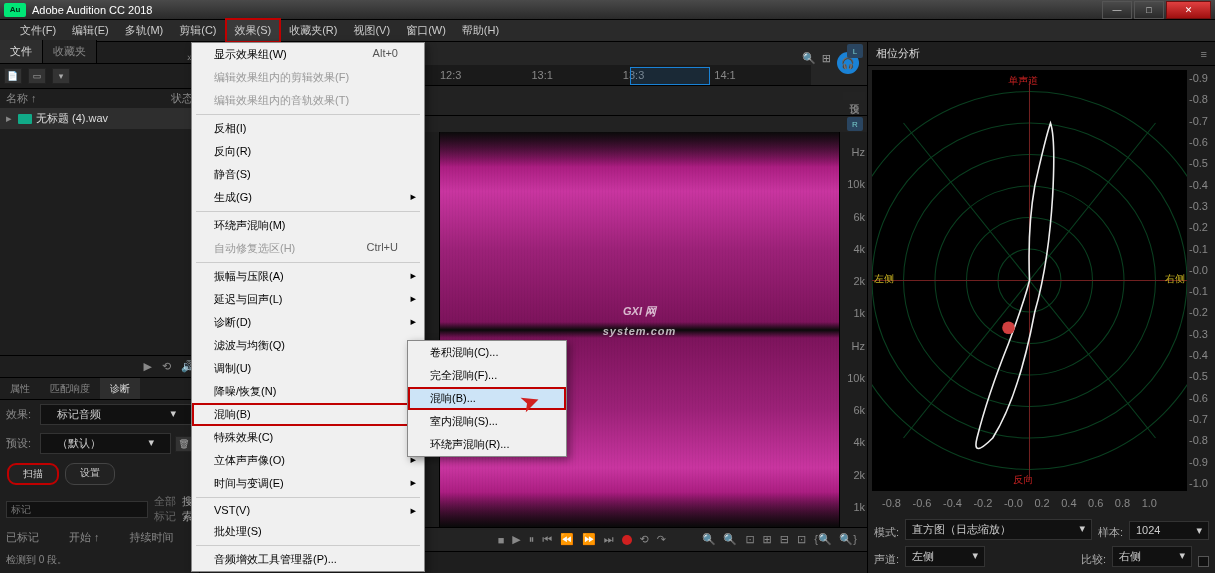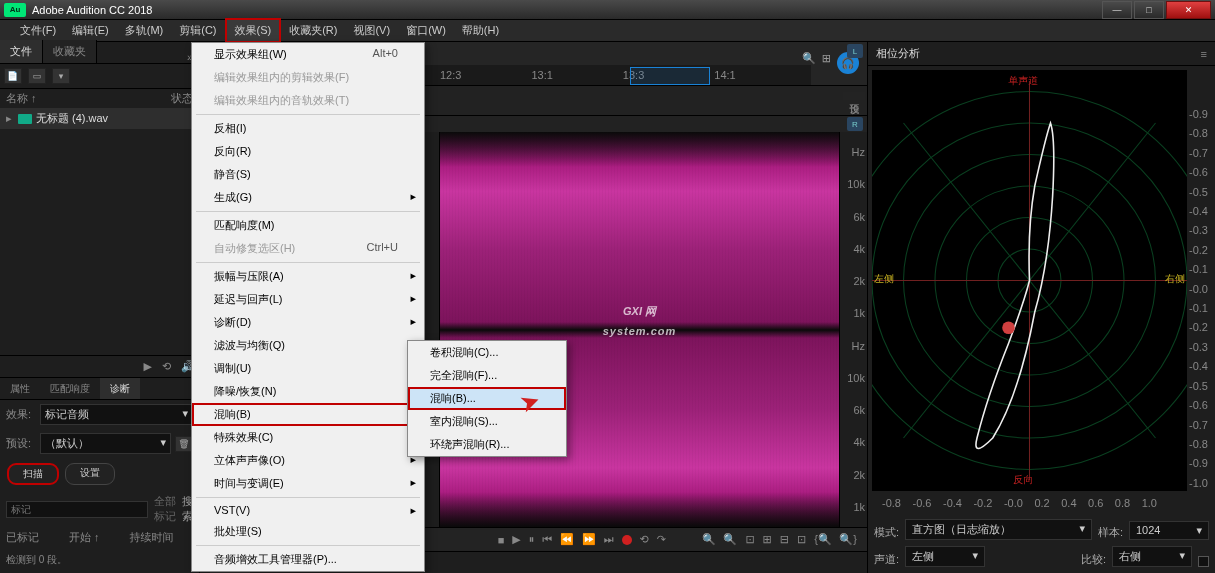--- a/index.html
+++ b/index.html
@@ -32,21 +32,21 @@
 .file-row { display: flex; align-items: center; padding: 3px 6px; background: #2e2e2e; color: #ddd; font-size: 10px; gap: 4px; }
 .file-row .caret { width: 8px; color: #888; }
 .file-row .wave-ico { width: 14px; height: 10px; background: linear-gradient(90deg,#1a8,#1a8); border-radius: 1px; }
 .spacer { flex: 1; }
 .transport-mini { display: flex; justify-content: flex-end; padding: 4px; gap: 10px; color: #888; border-top: 1px solid #000; border-bottom: 1px solid #000; }
 .sub-tabs { display: flex; height: 22px; border-bottom: 1px solid #000; }
 .sub-tabs .tab { padding: 4px 10px; color: #888; font-size: 10px; }
 .sub-tabs .tab.active { color: #ddd; background: #2e2e2e; }
 .fx-row { display: flex; align-items: center; padding: 4px 6px; gap: 4px; font-size: 10px; }
 .fx-label { color: #888; width: 30px; }
-.fx-dd { flex: 1; background: #111; border: 1px solid #333; padding: 2px 4px; color: #ccc; display: flex; }
+.fx-dd { flex: 1; background: #111; border: 1px solid #333; padding: 2px 16px; color: #ccc; display: flex; }
 .fx-dd .arr { margin-left: auto; }
 .btn-pill { background: #222; border: 1px solid #444; padding: 2px 14px; border-radius: 9px; color: #ccc; font-size: 10px; margin: 3px; }
 .btn-pill.hl { border: 2px solid #c00000; border-radius: 9px; }
 .pill-row { display: flex; padding: 2px 4px; }
 .search-row { display: flex; align-items: center; padding: 4px 6px; gap: 6px; }
 .search-input { flex: 1; background: #111; border: 1px solid #333; padding: 2px 4px; color: #666; font-size: 10px; }
 .marker-hdr { display: flex; padding: 2px 6px; color: #888; font-size: 10px; gap: 30px; }
 .status-bottom { padding: 6px; color: #888; font-size: 10px; margin-top: auto; }
 
 .center-col { flex: 1; background: #1e1e1e; display: flex; flex-direction: column; position: relative; }
@@ -96,21 +96,21 @@
 .arrow-annot { position: absolute; left: 520px; top: 388px; z-index: 202; color: #d02020; font-size: 24px; transform: rotate(-20deg); }
 
 .right-col { width: 348px; background: #1e1e1e; border-left: 1px solid #000; display: flex; flex-direction: column; }
 .right-col .tab-hdr { display: flex; padding: 4px 8px; color: #ddd; border-bottom: 1px solid #000; height: 24px; align-items: center; }
 .right-col .tab-hdr .menu-ic { margin-left: auto; color: #888; }
 .phase-plot { flex: 1; position: relative; margin: 4px; background: #000; }
 .phase-plot svg { width: 100%; height: 100%; }
 .phase-labels { position: absolute; inset: 0; pointer-events: none; }
 .phase-labels .lbl { position: absolute; color: #c02020; font-size: 10px; }
 .phase-labels .side { color: #c5b020; }
-.phase-scale-r { position: absolute; right: -26px; top: 0; bottom: 0; width: 24px; display: flex; flex-direction: column; justify-content: space-between; color: #888; font-size: 8px; align-items: flex-start; padding: 2px 0; margin-top: 36px; }
+.phase-scale-r { position: absolute; right: -26px; top: 0; bottom: 0; width: 24px; display: flex; flex-direction: column; justify-content: space-between; color: #888; font-size: 8px; align-items: flex-start; padding: 2px 0; }
 .phase-scale-b { position: absolute; left: 10px; right: 30px; bottom: -18px; display: flex; justify-content: space-between; color: #888; font-size: 8px; }
 .phase-controls { padding: 6px; display: flex; flex-wrap: wrap; gap: 6px; align-items: center; font-size: 10px; color: #aaa; margin-top: 18px; }
 .phase-controls .dd { background: #111; border: 1px solid #333; padding: 2px 6px; color: #ccc; display: flex; gap: 4px; min-width: 80px; }
 .phase-controls .dd .a { margin-left: auto; }
 .phase-controls .row { display: flex; gap: 6px; align-items: flex-end; width: 100%; }
 .cb { width: 11px; height: 11px; border: 1px solid #555; background: #111; }
 .preset-stub { position: absolute; right: 350px; top: 92px; writing-mode: vertical-rl; color: #888; font-size: 10px; padding: 4px; background: #232323; }
 </style>
 </head>
 <body>
@@ -399,21 +399,21 @@
     </div>
   <div class="mi">
       <span>静音(S)</span>
     </div>
   <div class="mi">
       <span>生成(G)</span>
       <span class="arr">▸</span>
     </div>
   <div class="sep"></div>
   <div class="mi">
-      <span>匹配响度(M)</span>
+      <span>环绕声混响(M)</span>
     </div>
   <div class="mi disabled">
       <span>自动修复选区(H)</span>
       <span class="sc">Ctrl+U</span>
     </div>
   <div class="sep"></div>
   <div class="mi">
       <span>振幅与压限(A)</span>
       <span class="arr">▸</span>
     </div>

